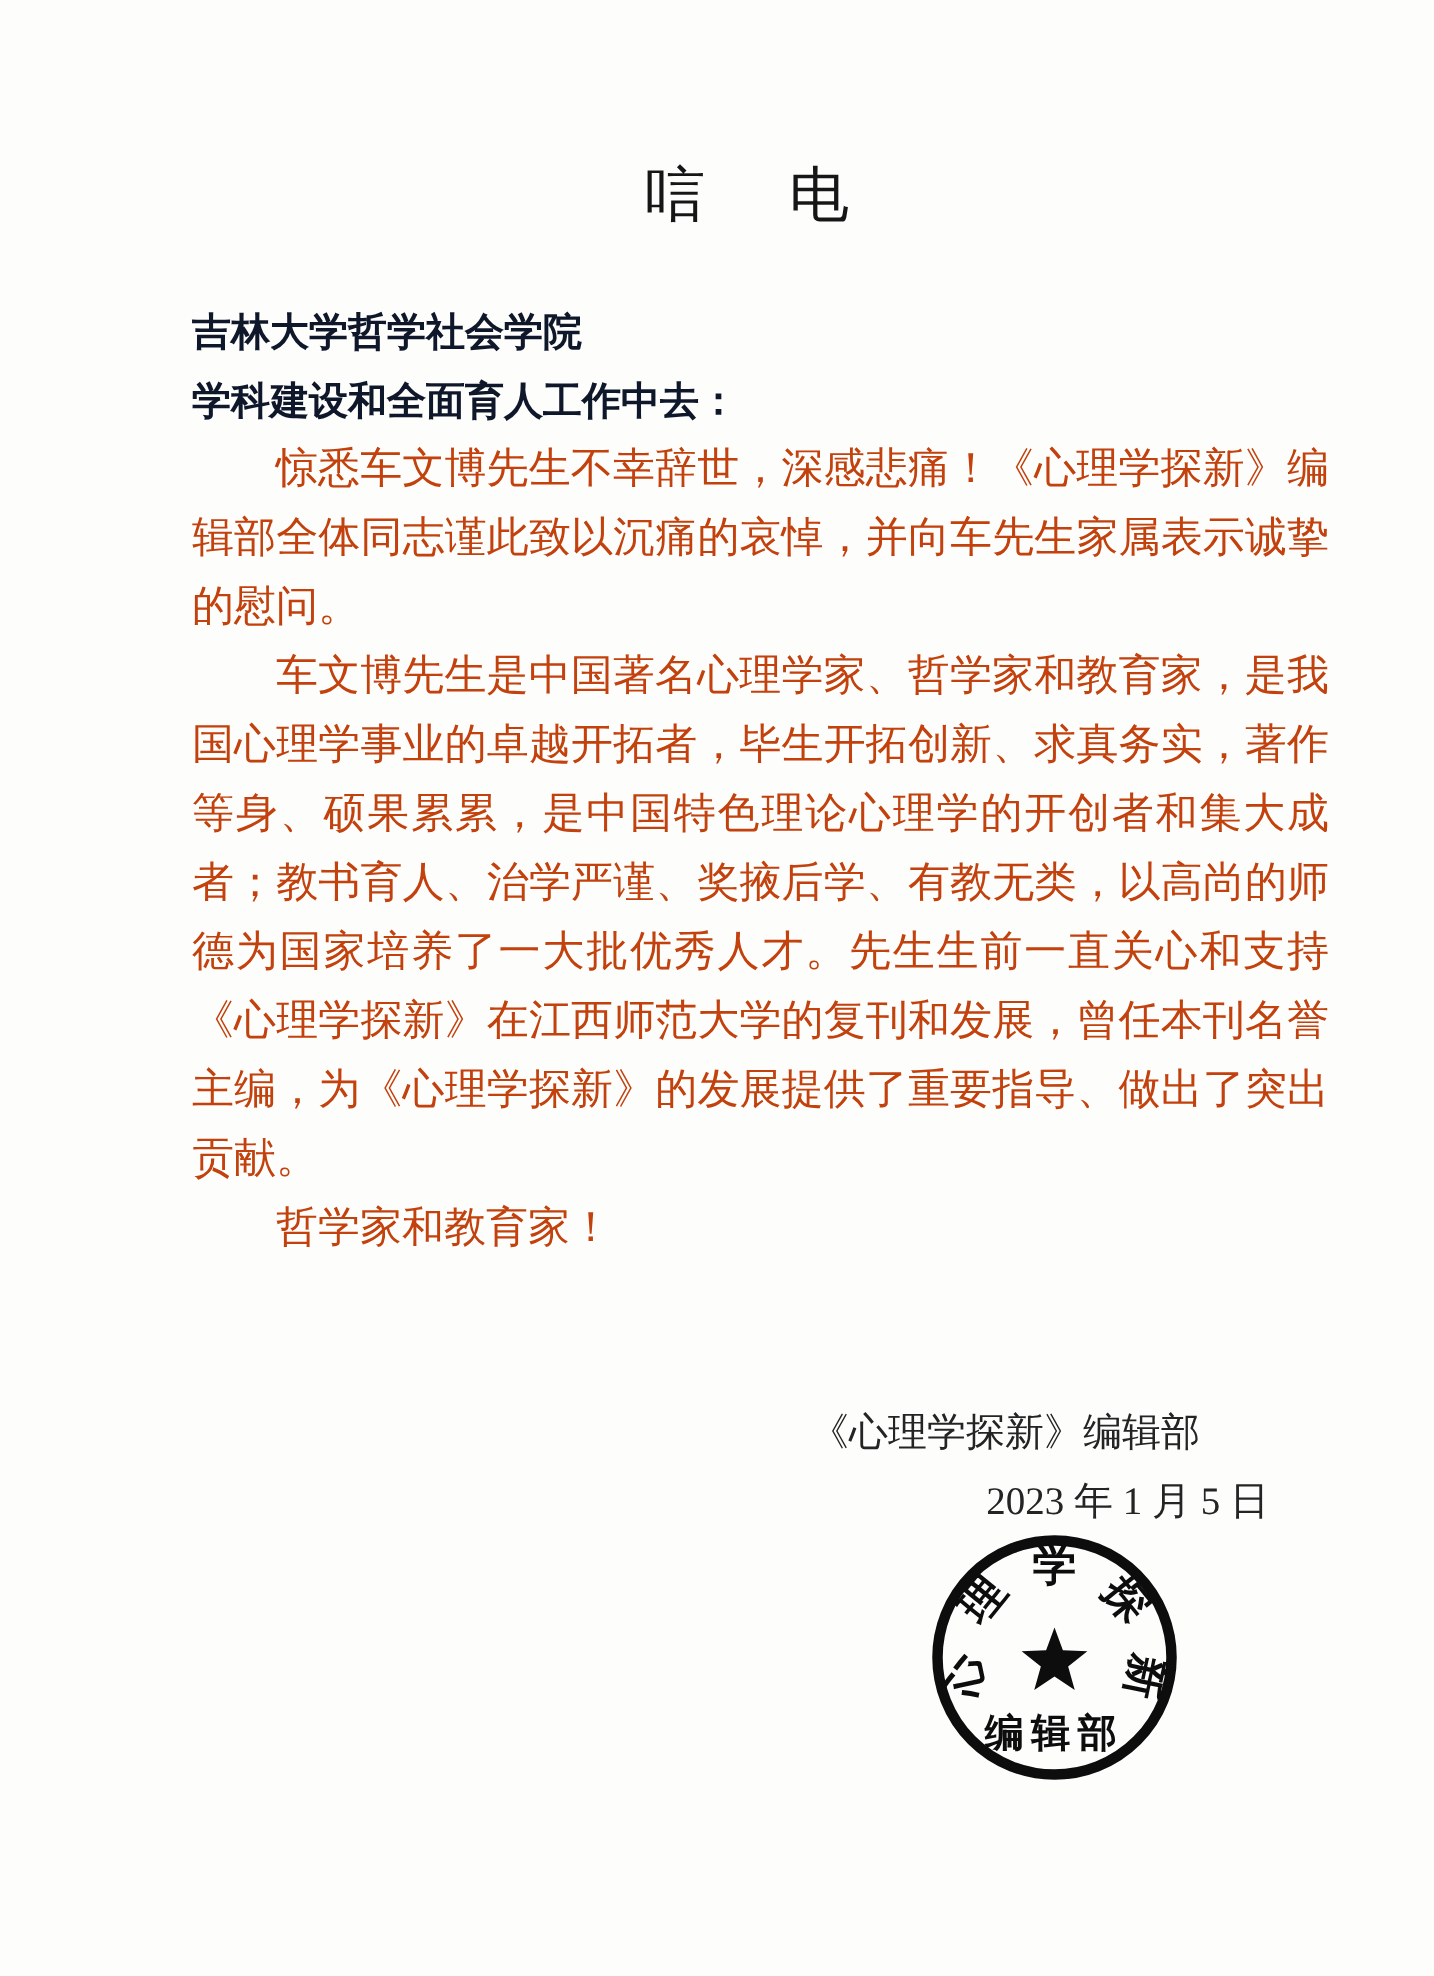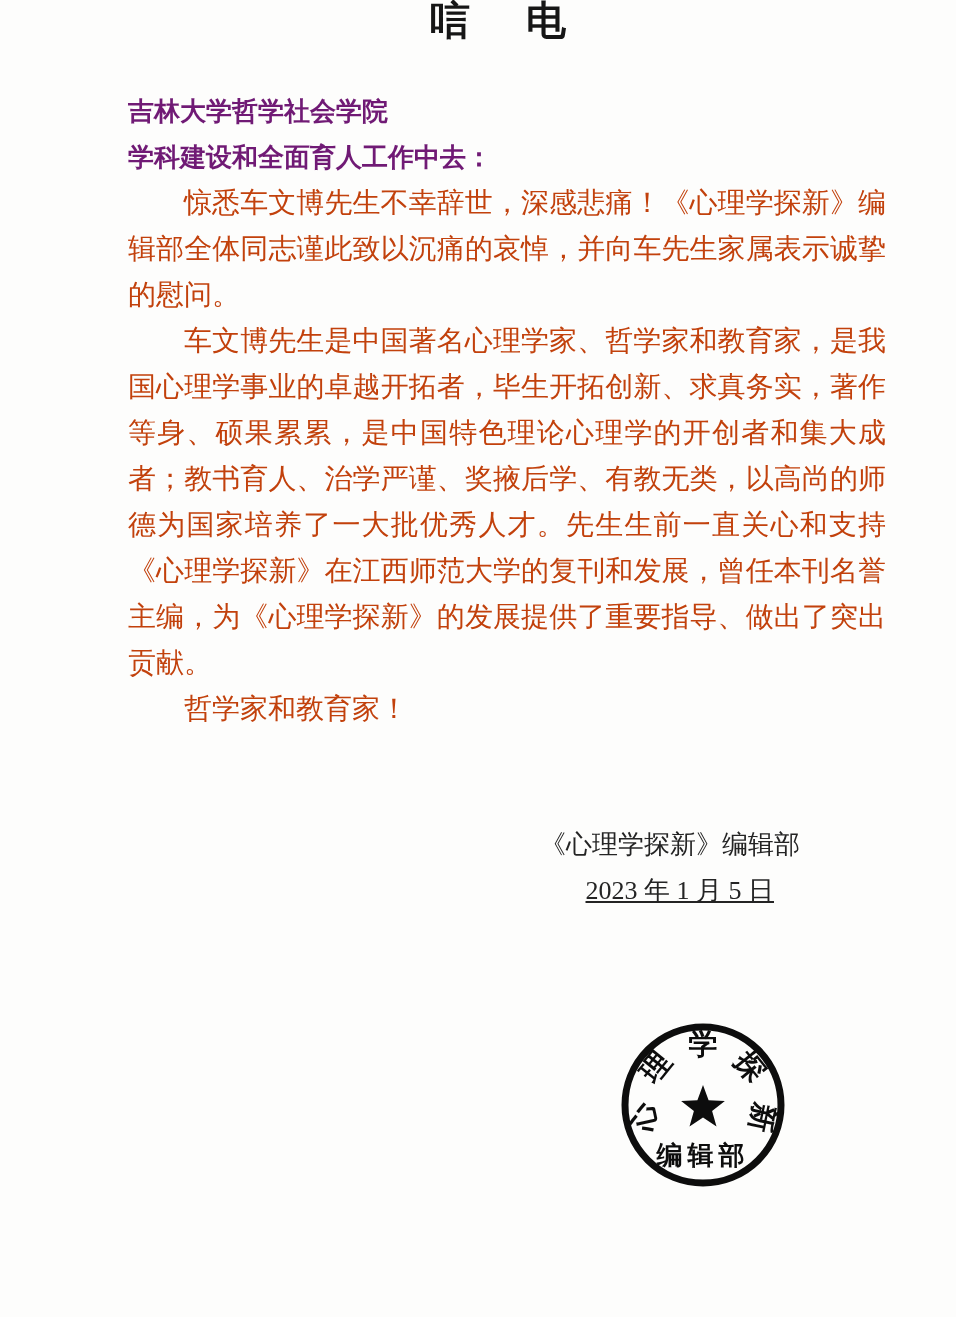--- a/index.html
+++ b/index.html
@@ -6,38 +6,39 @@
   .page {
     position: relative;
     width: 956px;
     height: 1317px;
     background: #fdfdfc;
     font-family: "Liberation Serif", serif;
     overflow: hidden;
   }
   .title {
     margin: 0;
+    padding-top: 110px;
     padding-left: 48px;
     text-align: center;
     font-family: "Liberation Sans", sans-serif;
-    font-weight: 700;
+    font-weight: 400;
     font-size: 40px;
     line-height: 40px;
     letter-spacing: 8px;
     color: #161616;
   }
   .letter {
     margin: 48px 70px 0 128px;
   }
   .recipient {
     font-family: "Liberation Sans", sans-serif;
     font-weight: 700;
     font-size: 26px;
     line-height: 46px;
-    color: #701a75;
+    color: #0f172a;
     white-space: nowrap;
   }
   .para {
     margin: 0;
     font-family: "Liberation Serif", serif;
     font-size: 28px;
     line-height: 46px;
     text-indent: 2em;
     text-align: justify;
     word-break: break-all;
@@ -46,21 +47,21 @@
   .sig-block {
     margin-top: 90px;
     display: flex;
     flex-direction: column;
     align-items: flex-end;
     font-family: "Liberation Serif", serif;
     font-size: 26px;
     color: #242424;
   }
   .sig  { line-height: 46px; margin-right: 86px; white-space: nowrap; }
-  .date { line-height: 46px; margin-right: 112px; white-space: nowrap; text-decoration: underline; }
+  .date { line-height: 46px; margin-right: 40px; white-space: nowrap; }
   .seal {
     position: absolute;
     left: 618px;
     top: 1020px;
     width: 170px;
     height: 170px;
     mix-blend-mode: multiply;
     z-index: 2;
   }
   .seal-arc-char {

